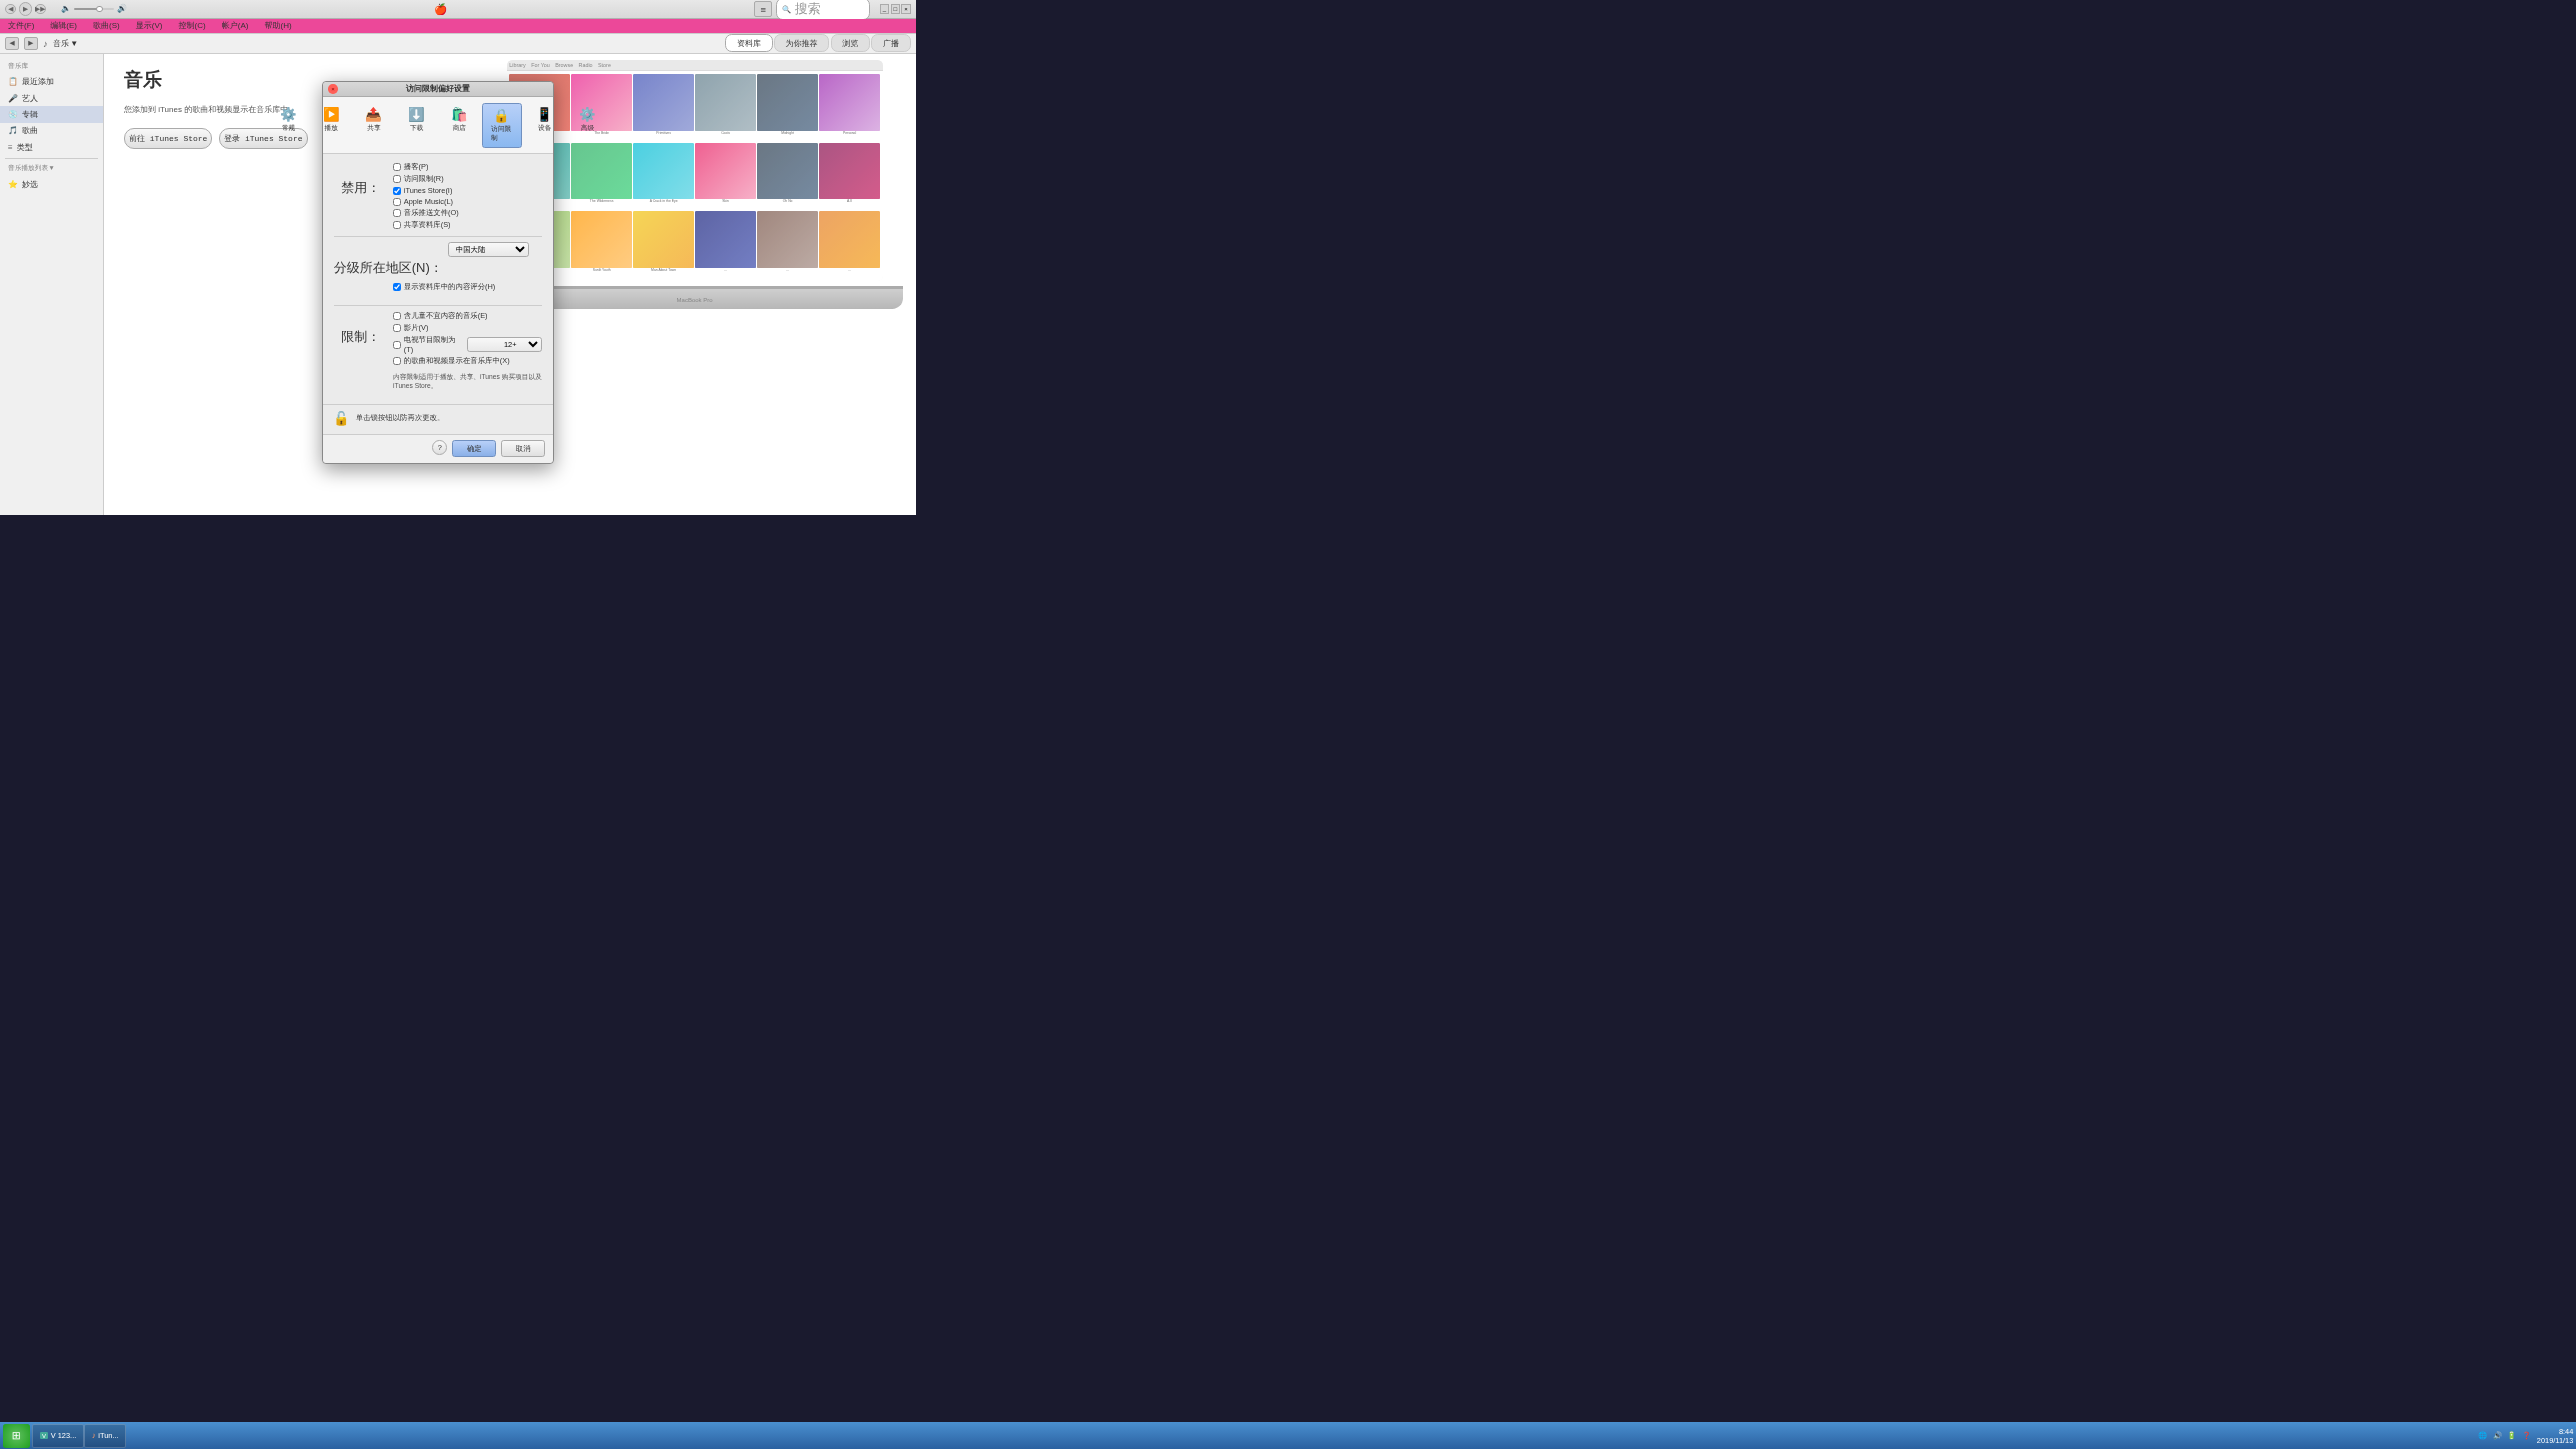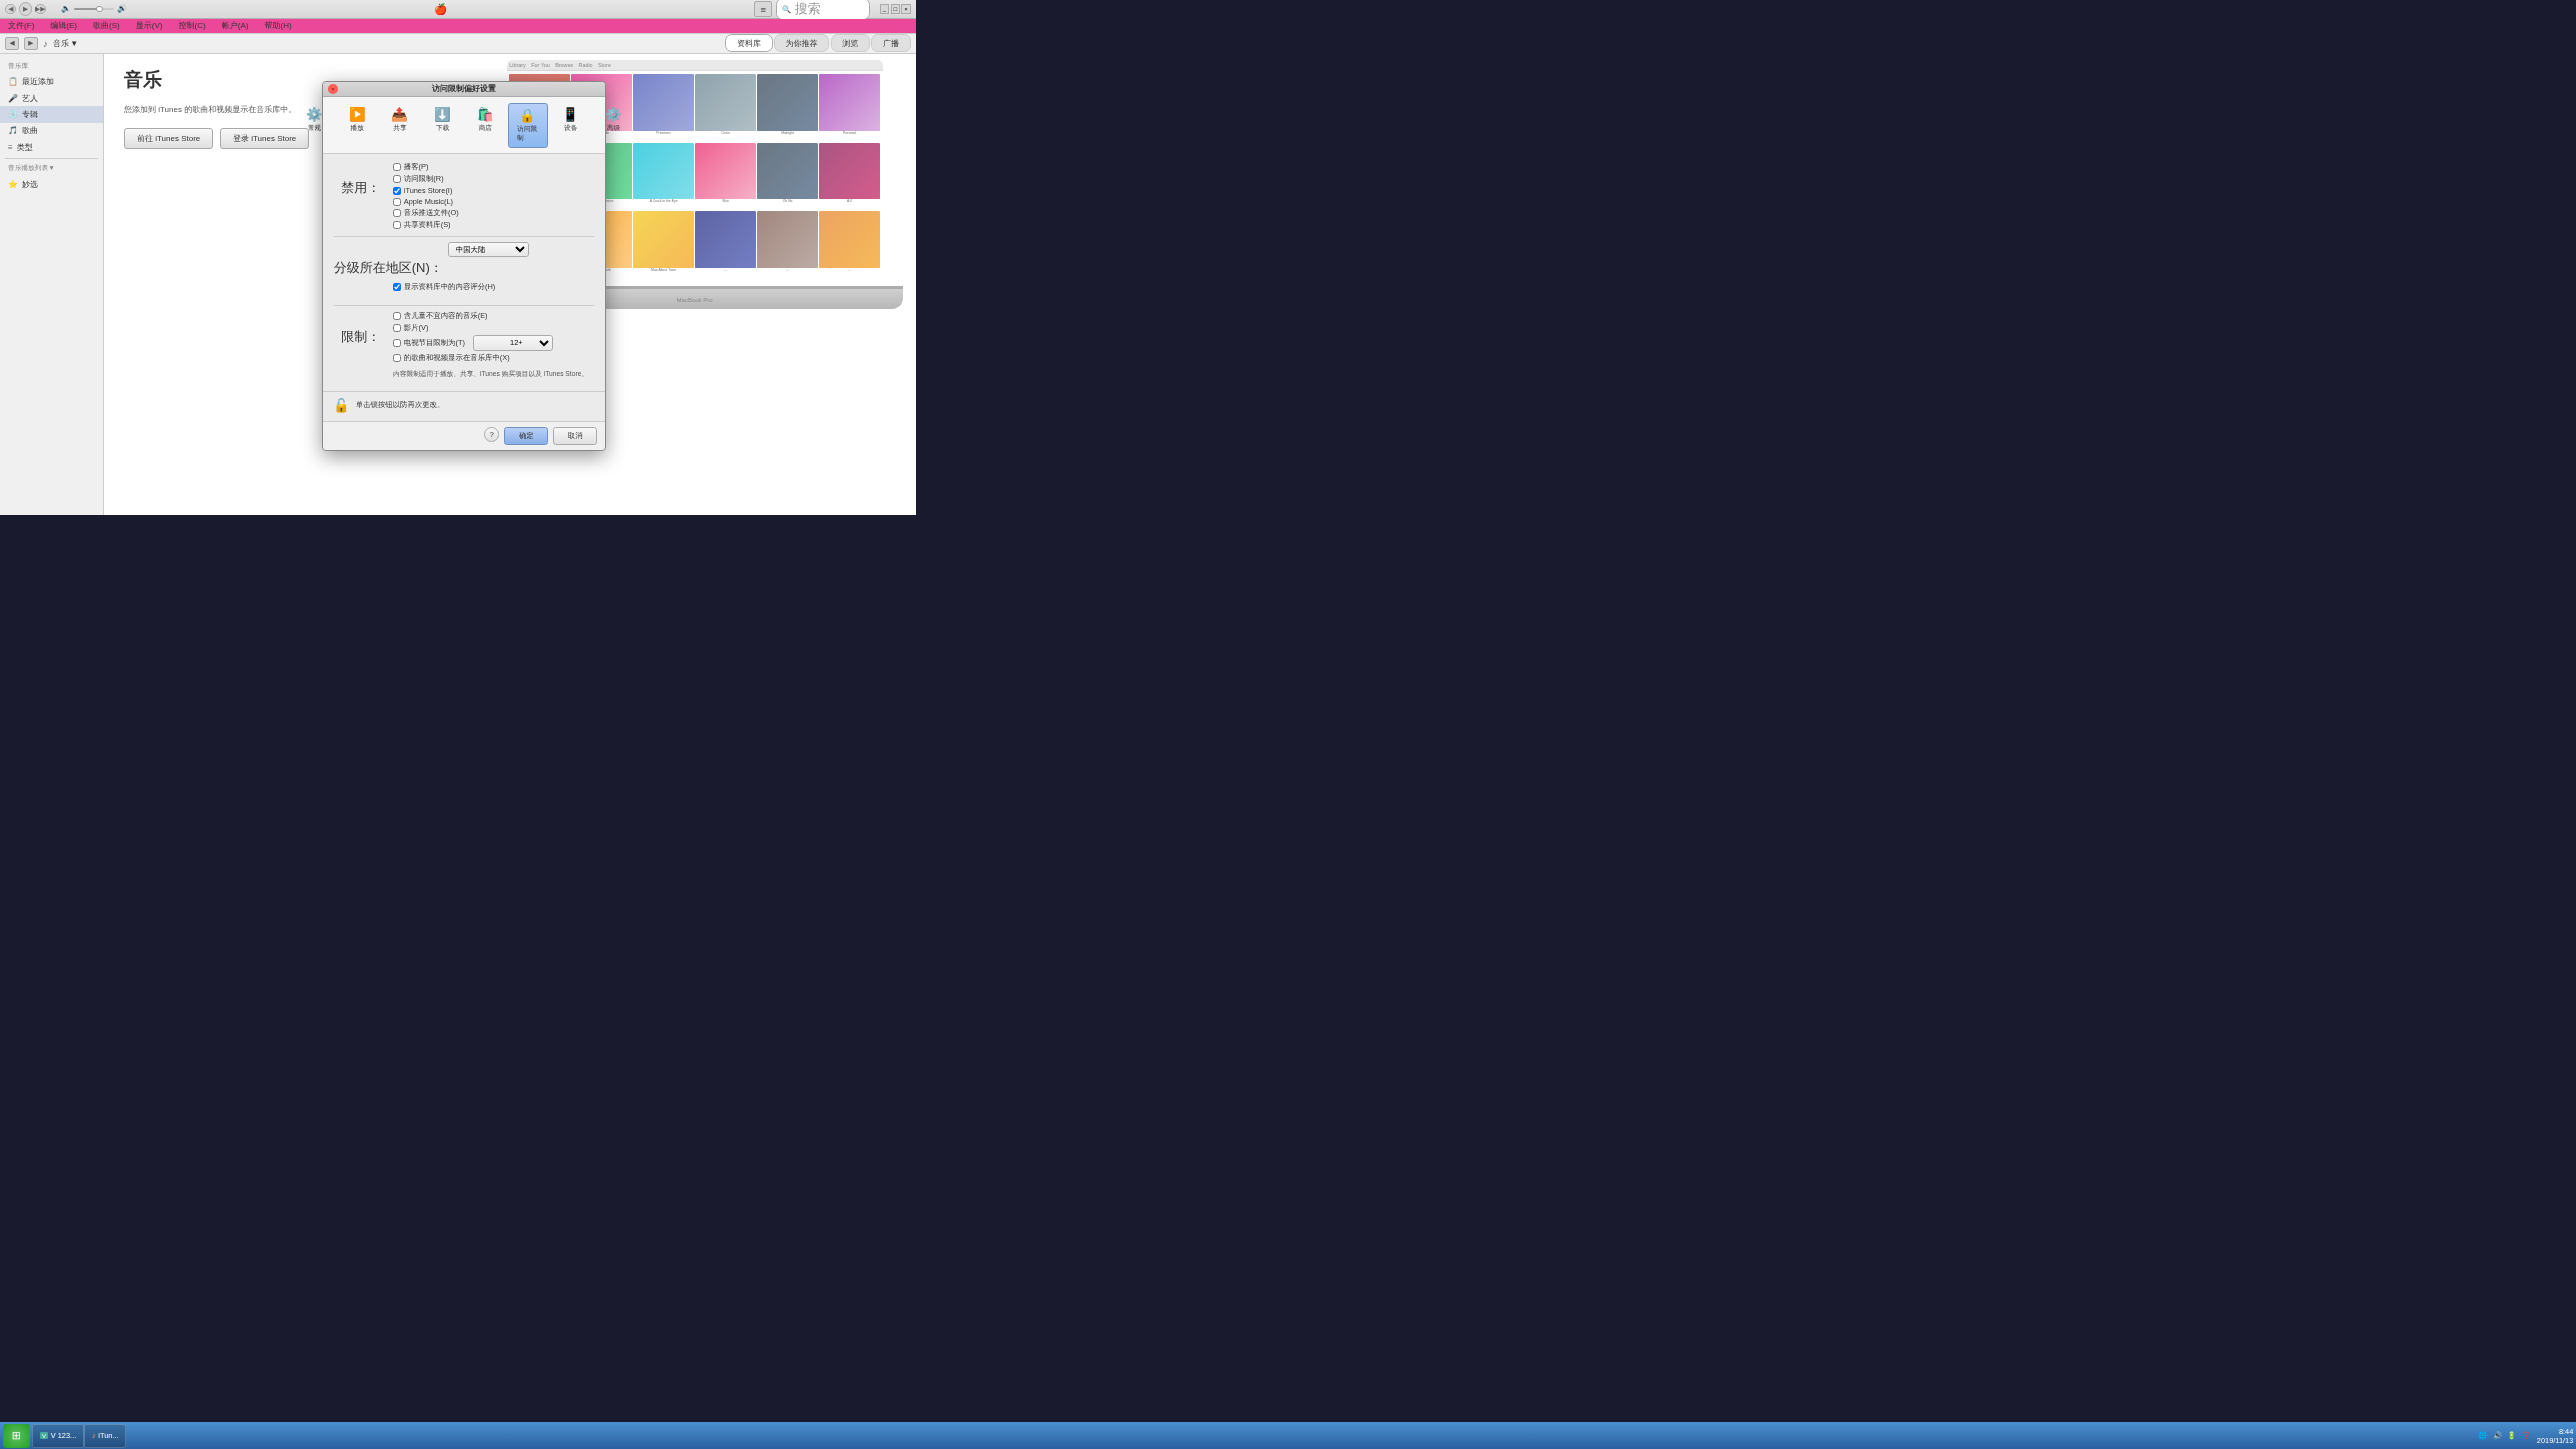--- a/index.html
+++ b/index.html
@@ -192,24 +192,24 @@
     }
     .content-description {
       font-size: 8px; color: #555;
       margin-bottom: 13.4px;
       max-width: 215px;
     }
     .content-buttons {
       display: flex; gap: 6.7px; margin-bottom: 20px;
     }
     .content-btn {
-      padding: 4px 12px;
+      padding: 4px 4px;
       background: linear-gradient(to bottom, #f8f8f8, #e0e0e0);
-      border: 0.7px solid #aaa; border-radius: 3px;
-      font-size: 8px; cursor: pointer; color: #333;
+      border: 0.7px solid #aaa; border-radius: 10px;
+      font-size: 8px; cursor: pointer; color: #333; font-family: Liberation Mono, monospace;
     }
     .laptop-itunes-mini {
       width: 100%; height: 100%;
       background: #f5f5f5;
       display: flex; flex-direction: column;
     }
     .mini-header {
       background: #e0e0e0; height: 10.7px;
       border-bottom: 0.7px solid #ccc;
       display: flex; align-items: center; padding: 0 2.7px; gap: 5.4px;
@@ -235,21 +235,21 @@
     }
     .mini-album-name {
       font-size: 3.4px; color: #333; text-align: center;
       white-space: nowrap; overflow: hidden;
     }
 
     
     .dialog {
       position: absolute;
       top: 81px; left: 322px;
-      width: 284px;
+      width: 232px;
       background: #ebebeb;
       border: 0.7px solid #888;
       border-radius: 4px;
       box-shadow: 0 5.4px 20px rgba(0,0,0,0.4);
       z-index: 200;
     }
     .dialog-titlebar {
       background: linear-gradient(to bottom, #d8d8d8, #c8c8c8);
       height: 14.8px;
       border-radius: 4px 4px 0 0;

